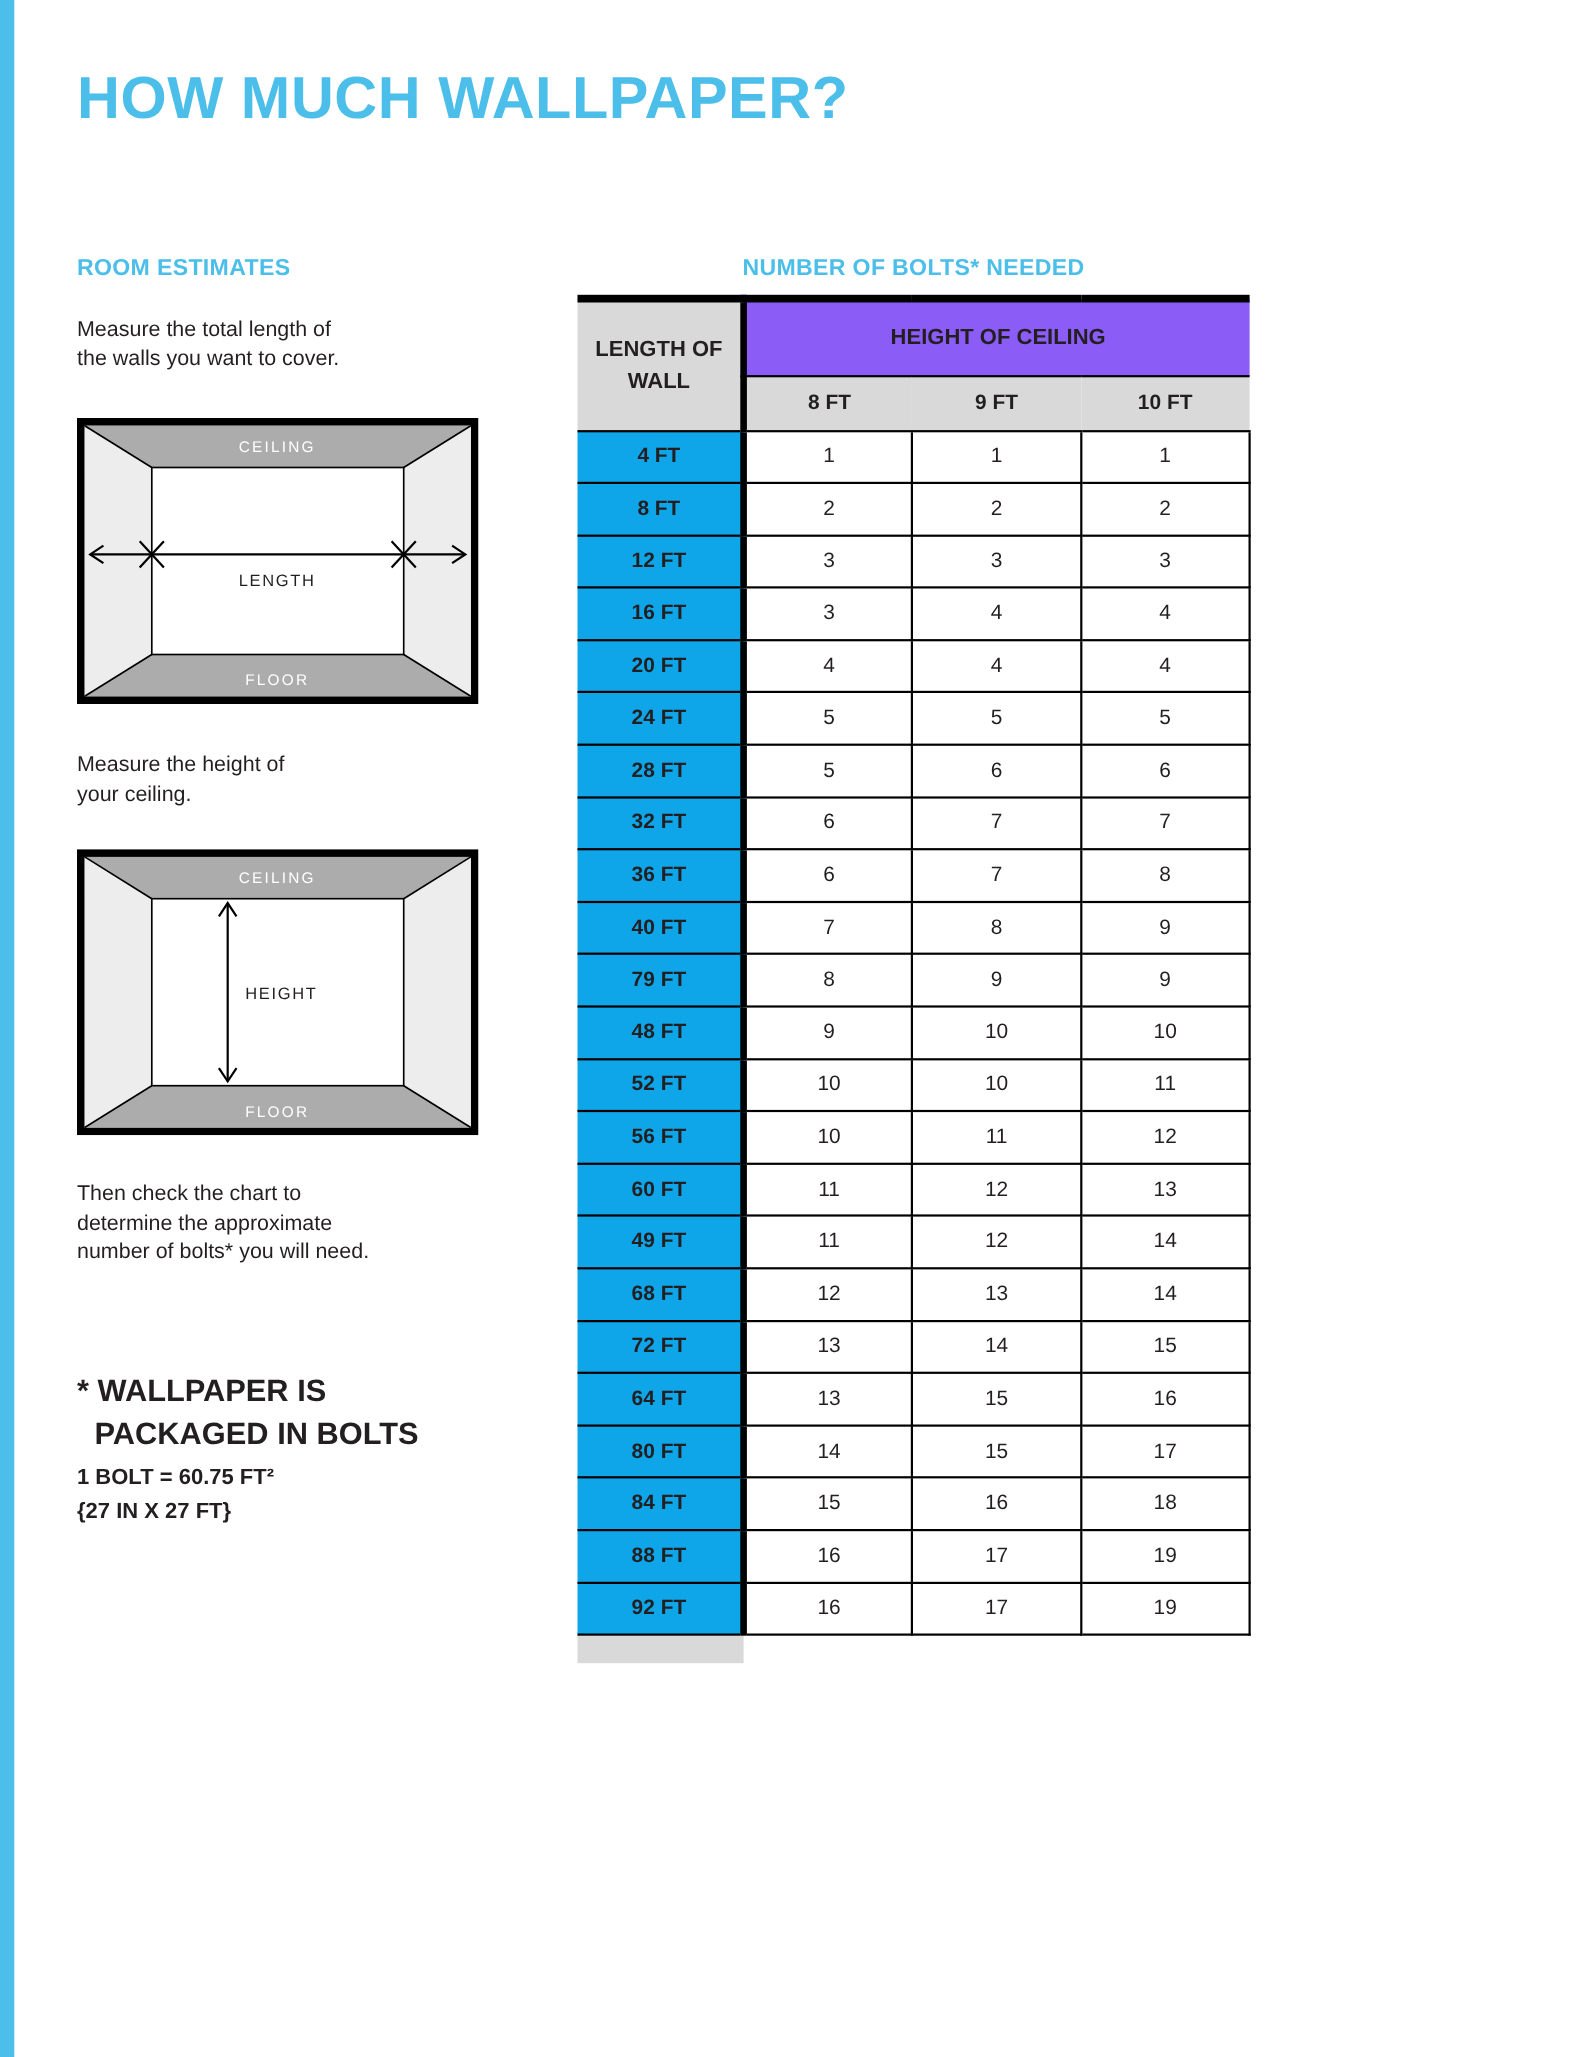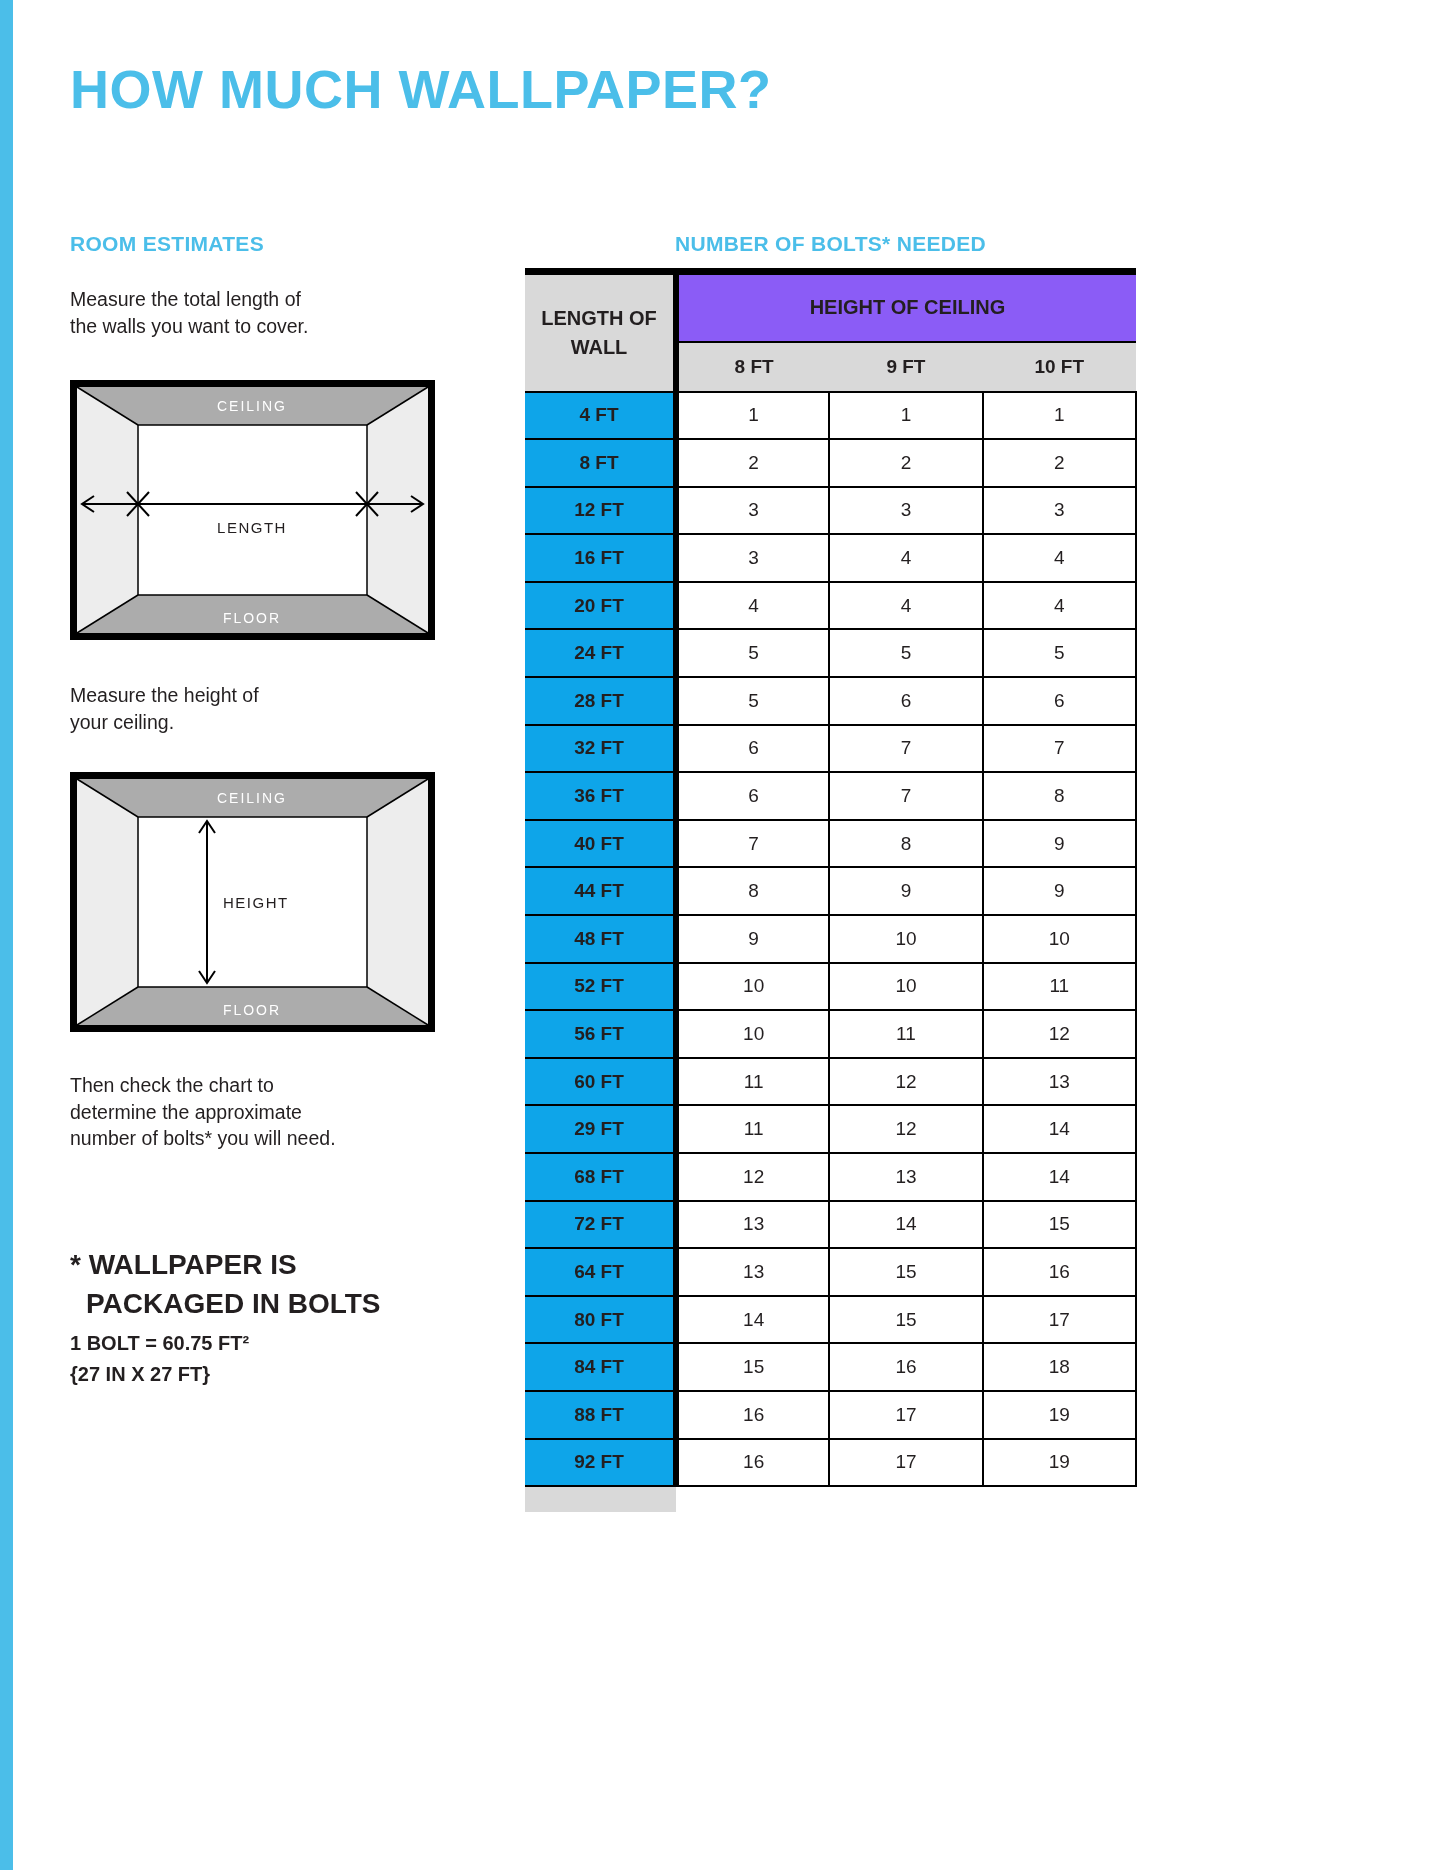--- a/index.html
+++ b/index.html
@@ -263,21 +263,21 @@
         <td class="val-cell">7</td>
         <td class="val-cell">8</td>
       </tr>
       <tr>
         <th class="len-cell">40 FT</th>
         <td class="val-cell">7</td>
         <td class="val-cell">8</td>
         <td class="val-cell">9</td>
       </tr>
       <tr>
-        <th class="len-cell">44 FT</th>
+        <th class="len-cell">79 FT</th>
         <td class="val-cell">8</td>
         <td class="val-cell">9</td>
         <td class="val-cell">9</td>
       </tr>
       <tr>
         <th class="len-cell">48 FT</th>
         <td class="val-cell">9</td>
         <td class="val-cell">10</td>
         <td class="val-cell">10</td>
       </tr>
@@ -293,21 +293,21 @@
         <td class="val-cell">11</td>
         <td class="val-cell">12</td>
       </tr>
       <tr>
         <th class="len-cell">60 FT</th>
         <td class="val-cell">11</td>
         <td class="val-cell">12</td>
         <td class="val-cell">13</td>
       </tr>
       <tr>
-        <th class="len-cell">29 FT</th>
+        <th class="len-cell">49 FT</th>
         <td class="val-cell">11</td>
         <td class="val-cell">12</td>
         <td class="val-cell">14</td>
       </tr>
       <tr>
         <th class="len-cell">68 FT</th>
         <td class="val-cell">12</td>
         <td class="val-cell">13</td>
         <td class="val-cell">14</td>
       </tr>

